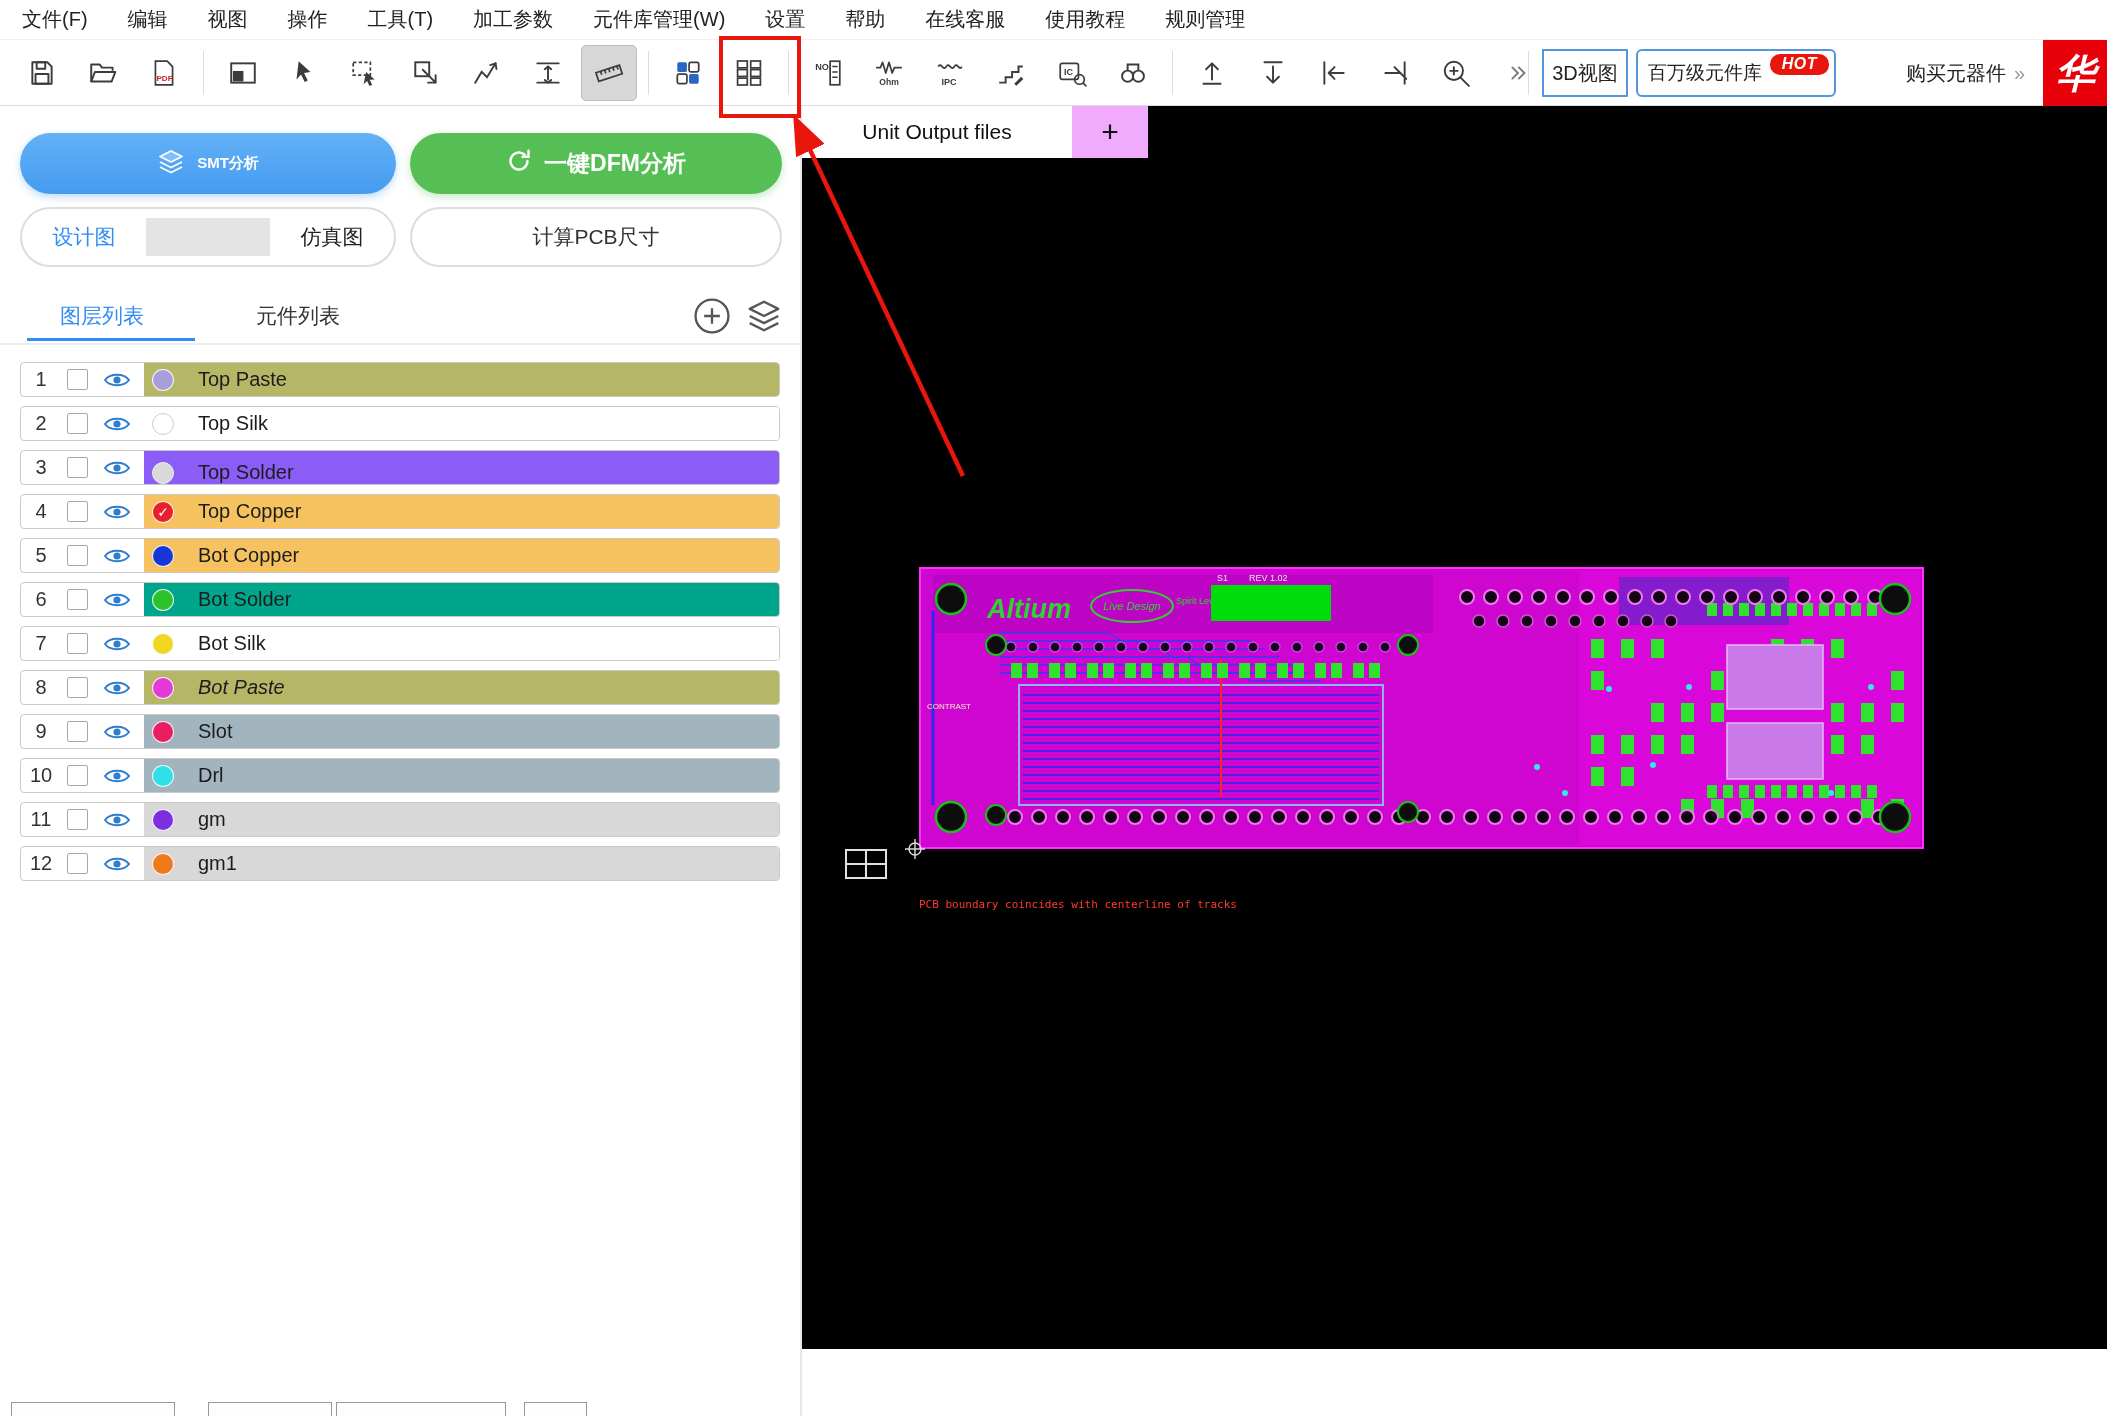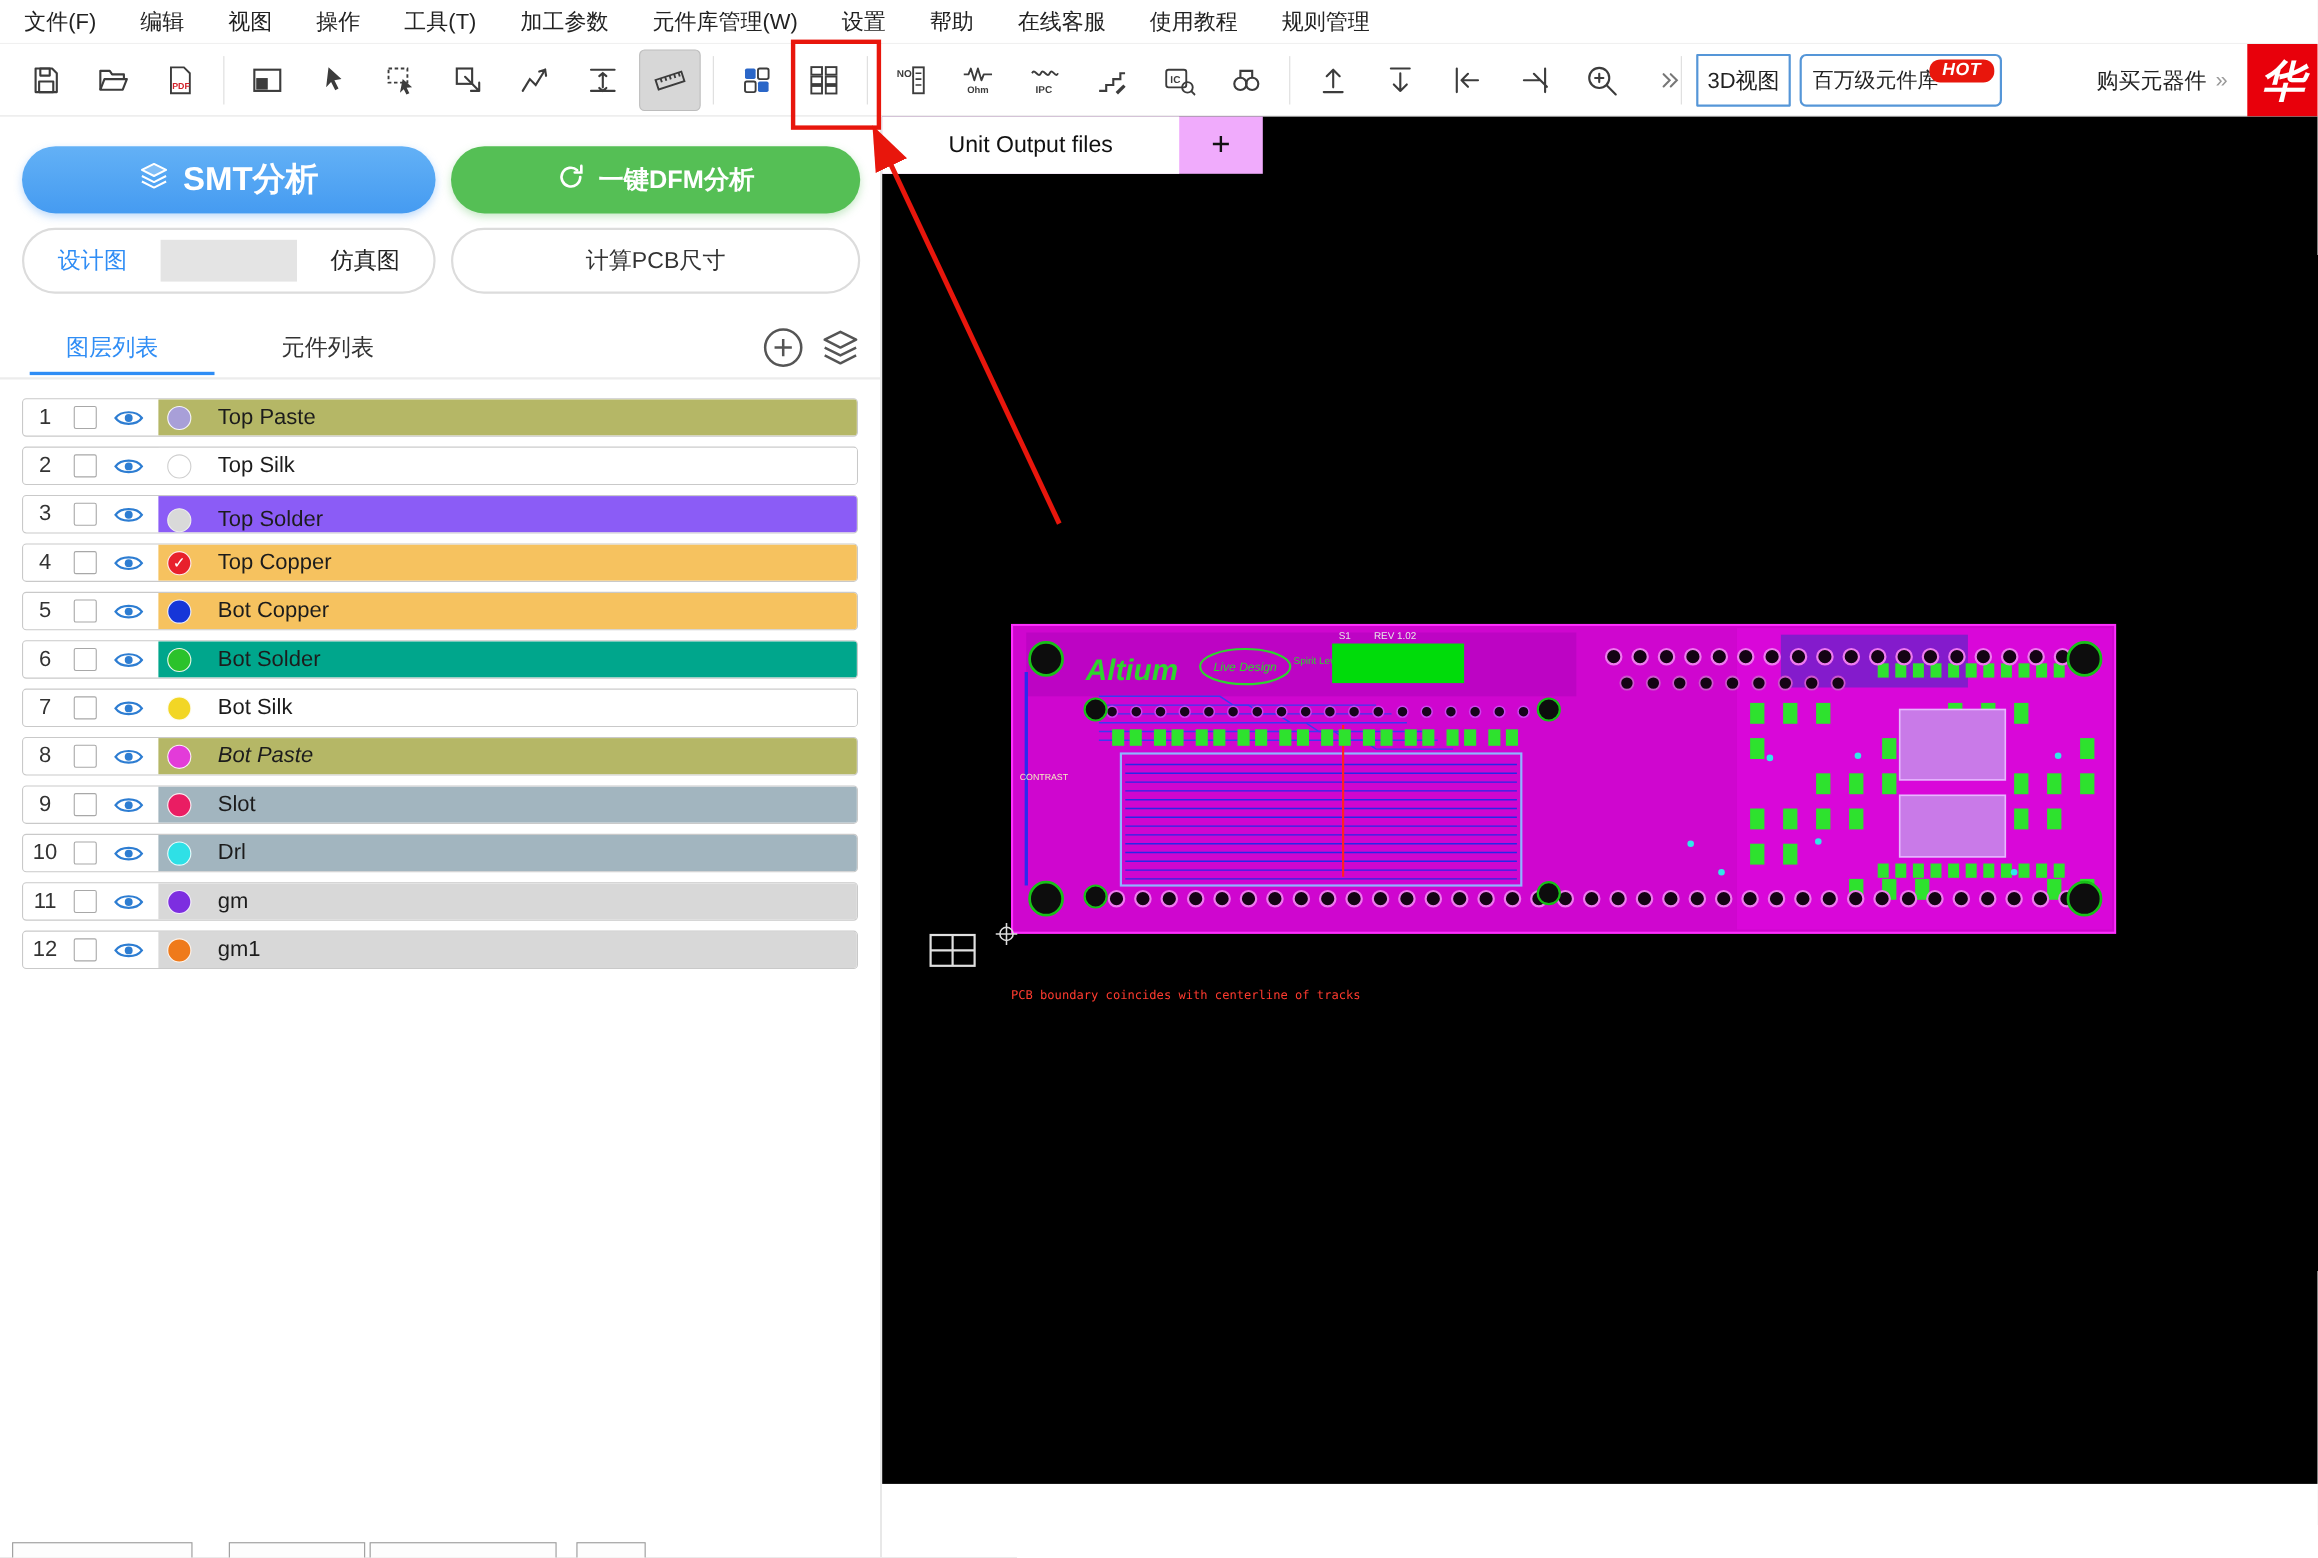--- a/index.html
+++ b/index.html
@@ -14,33 +14,33 @@
 
 
 .toolbar{position:absolute;left:0;top:40px;width:2107px;height:66px;background:#fff;
   border-bottom:1px solid #ddd;display:flex;align-items:center;gap:5px;padding-left:14px}
 .tool-cell{width:56px;height:56px;flex:0 0 56px;display:flex;align-items:center;justify-content:center;border-radius:5px}
 .tool-cell.active{background:#d7d7d7;border:1px solid #bdbdbd}
 .tool-sep{width:1px;height:44px;flex:0 0 1px;background:#ddd;margin:0 6px}
 .tbar-sep-abs{position:absolute;left:1528px;top:11px;width:1px;height:44px;background:#ddd}
 .btn-3d{position:absolute;left:1542px;top:9px;width:86px;height:48px;border:2px solid #5596d8;border-radius:1px;
   background:#fff;display:flex;align-items:center;justify-content:center;font-size:20px;color:#222}
-.btn-lib{position:absolute;left:1636px;top:9px;width:184px;height:48px;border:2px solid #5596d8;border-radius:6px;
+.btn-lib{position:absolute;left:1636px;top:9px;width:200px;height:48px;border:2px solid #5596d8;border-radius:6px;
   background:#fff;display:flex;align-items:center;padding-left:10px;font-size:19px;color:#222}
 .hot{position:absolute;top:3px;right:5px;background:#e8160c;color:#fff;font-style:italic;font-weight:bold;
   font-size:16px;padding:1px 12px 2px;border-radius:10px;letter-spacing:.5px}
 .buy{position:absolute;left:1906px;top:0;height:66px;display:flex;align-items:center;font-size:20px;color:#222}
 .buy-more{color:#999;margin-left:8px;font-size:20px}
 .logo{position:absolute;left:2043px;top:0;width:64px;height:66px;background:#e8000b;color:#fff;
   display:flex;align-items:center;justify-content:center;font-size:40px;font-weight:bold;font-style:italic}
 
 
 .left-panel{position:absolute;left:0;top:106px;width:802px;height:1310px;background:#fff;border-right:2px solid #e8e8e8}
 .btn-smt{position:absolute;left:20px;top:27px;width:376px;height:61px;border-radius:31px;
-  background:linear-gradient(#63b1f6,#459bf1);color:#fff;font-size:30px;font-weight:600;
+  background:linear-gradient(#63b1f6,#459bf1);color:#fff;font-size:15px;font-weight:600;
   display:flex;align-items:center;justify-content:center;gap:12px;box-shadow:0 3px 8px rgba(70,150,240,.35)}
 .btn-dfm{position:absolute;left:410px;top:27px;width:372px;height:61px;border-radius:31px;background:#55bf55;
   color:#fff;font-size:23px;font-weight:600;display:flex;align-items:center;justify-content:center;gap:12px;
   box-shadow:0 3px 8px rgba(90,190,90,.35)}
 .seg{position:absolute;left:20px;top:101px;width:376px;height:60px;border:2px solid #dcdcdc;border-radius:31px;
   background:#fff;display:flex;overflow:hidden}
 .seg>div{flex:1;display:flex;align-items:center;justify-content:center;font-size:21px}
 .seg-design{color:#2f8df5}
 .seg-divider{flex:0 0 2px;width:2px;background:#e4e4e4;margin:9px 0}
 .pill{position:absolute;left:410px;top:101px;width:372px;height:60px;border:2px solid #dcdcdc;border-radius:31px;

